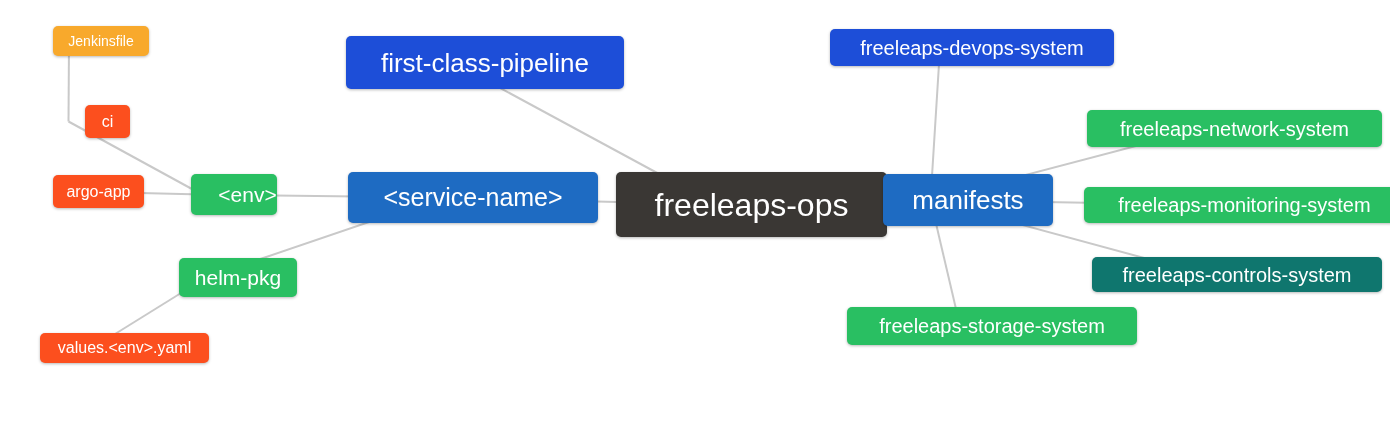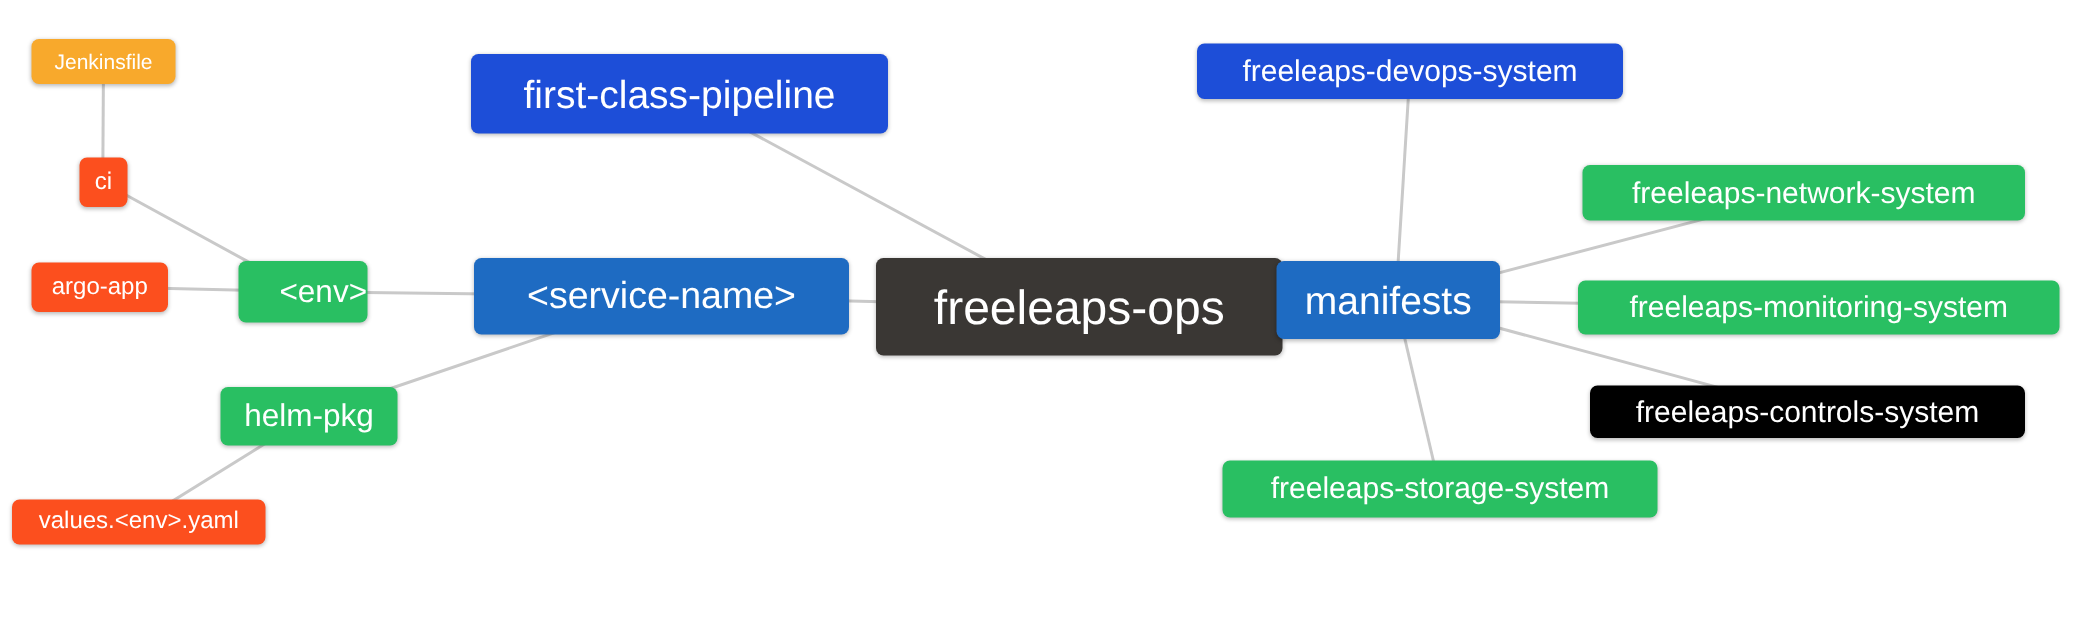--- a/index.html
+++ b/index.html
@@ -29,20 +29,21 @@
     display: flex;
     align-items: center;
     justify-content: center;
     color: #ffffff;
     border-radius: 5px;
     box-shadow: 0 1px 3px rgba(0,0,0,0.28);
     white-space: nowrap;
     cursor: pointer;
     line-height: 1;
     user-select: none;
+    margin-left: 32px;
   }
 </style>
 </head>
 <body>
 
 <div id="canvas">
   <svg id="edges" xmlns="http://www.w3.org/2000/svg">
       <line x1="69" y1="41" x2="68.5" y2="121.5" stroke="#c9c9c9" stroke-width="2"></line>
       <line x1="68.5" y1="121.5" x2="202" y2="194.5" stroke="#c9c9c9" stroke-width="2"></line>
       <line x1="77.5" y1="191.5" x2="202" y2="194.5" stroke="#c9c9c9" stroke-width="2"></line>
@@ -55,26 +56,26 @@
       <line x1="930.5" y1="200" x2="940" y2="47.5" stroke="#c9c9c9" stroke-width="2"></line>
       <line x1="930.5" y1="200" x2="1202.5" y2="128.5" stroke="#c9c9c9" stroke-width="2"></line>
       <line x1="930.5" y1="200" x2="1212.5" y2="205" stroke="#c9c9c9" stroke-width="2"></line>
       <line x1="930.5" y1="200" x2="1205" y2="274.5" stroke="#c9c9c9" stroke-width="2"></line>
       <line x1="930.5" y1="200" x2="960" y2="326" stroke="#c9c9c9" stroke-width="2"></line>
     </svg>
   <div id="nodes">
       <div class="node" style="left: 584px; top: 172px; width: 271px; height: 65px; font-size: 32px; background: rgb(58, 55, 52);">freeleaps-ops</div>
       <div class="node" style="left: 314px; top: 36px; width: 278px; height: 53px; font-size: 26px; background: #1d4ed8;">first-class-pipeline</div>
       <div class="node" style="left: 316px; top: 172px; width: 250px; height: 51px; font-size: 25px; background: rgb(30, 107, 194);">&lt;service-name&gt;</div>
-      <div class="node" style="left: 851px; top: 174px; width: 149px; height: 52px; font-size: 26px; background: rgb(30, 107, 194);">manifests</div>
+      <div class="node" style="left: 851px; top: 174px; width: 170px; height: 52px; font-size: 26px; background: rgb(30, 107, 194);">manifests</div>
       <div class="node" style="left: 159px; top: 174px; width: 86px; height: 41px; font-size: 21px; background: rgb(41, 191, 98); padding-left: 27px;">&lt;env&gt;</div>
       <div class="node" style="left: 147px; top: 258px; width: 118px; height: 39px; font-size: 21px; background: rgb(41, 191, 98);">helm-pkg</div>
       <div class="node" style="left: 21px; top: 26px; width: 96px; height: 30px; font-size: 14px; background: rgb(248, 169, 44);">Jenkinsfile</div>
-      <div class="node" style="left: 53px; top: 105px; width: 32px; height: 33px; font-size: 16px; background: rgb(252, 79, 30);">ci</div>
+      <div class="node" style="left: 53px; top: 105px; width: 45px; height: 33px; font-size: 16px; background: rgb(252, 79, 30);">ci</div>
       <div class="node" style="left: 21px; top: 175px; width: 91px; height: 33px; font-size: 16px; background: rgb(252, 79, 30);">argo-app</div>
       <div class="node" style="left: 8px; top: 333px; width: 169px; height: 30px; font-size: 16px; background: rgb(252, 79, 30);">values.&lt;env&gt;.yaml</div>
       <div class="node" style="left: 798px; top: 29px; width: 284px; height: 37px; font-size: 20px; background: #1d4ed8;">freeleaps-devops-system</div>
       <div class="node" style="left: 1055px; top: 110px; width: 295px; height: 37px; font-size: 20px; background: rgb(41, 191, 98);">freeleaps-network-system</div>
       <div class="node" style="left: 1052px; top: 187px; width: 321px; height: 36px; font-size: 20px; background: rgb(41, 191, 98);">freeleaps-monitoring-system</div>
-      <div class="node" style="left: 1060px; top: 257px; width: 290px; height: 35px; font-size: 20px; background: #000000;">freeleaps-controls-system</div>
+      <div class="node" style="left: 1060px; top: 257px; width: 290px; height: 35px; font-size: 20px; background: #0f766e;">freeleaps-controls-system</div>
       <div class="node" style="left: 815px; top: 307px; width: 290px; height: 38px; font-size: 20px; background: rgb(41, 191, 98);">freeleaps-storage-system</div>
     </div>
 </div>
 
 </body></html>

